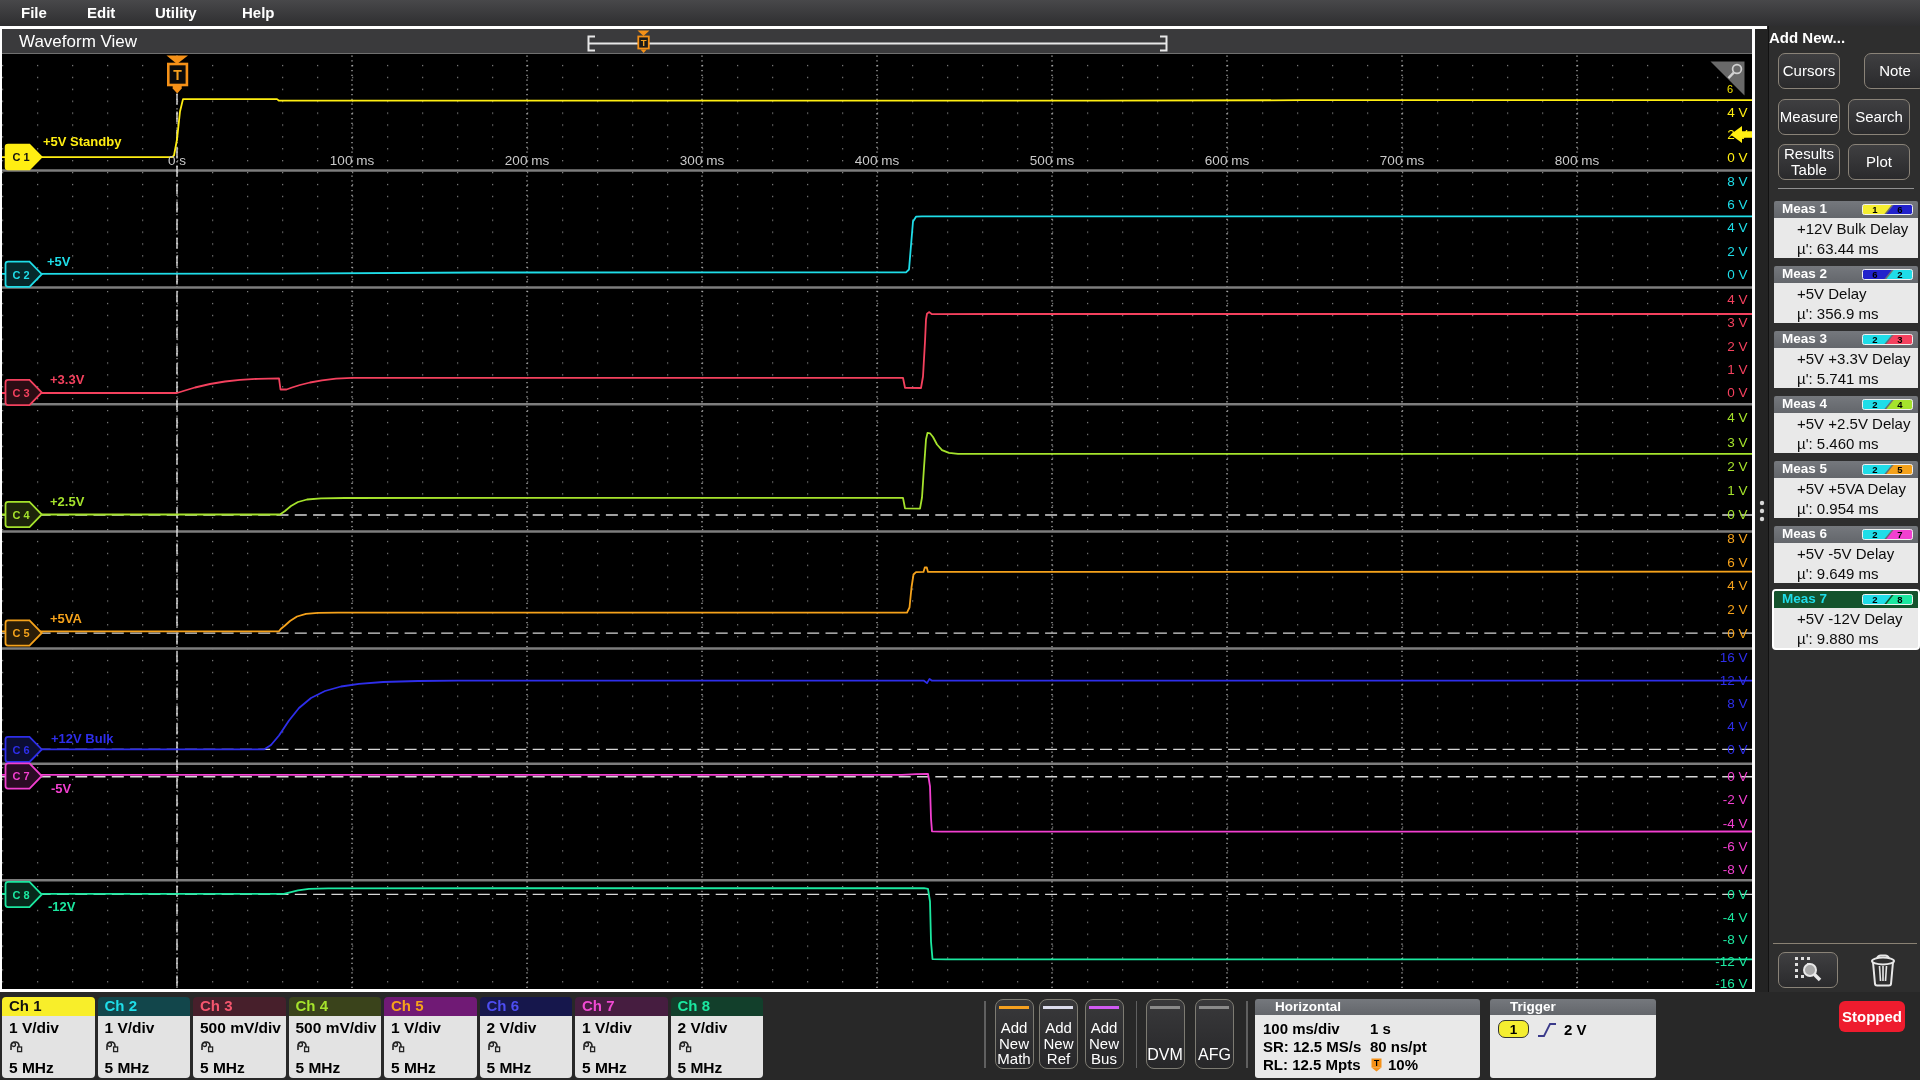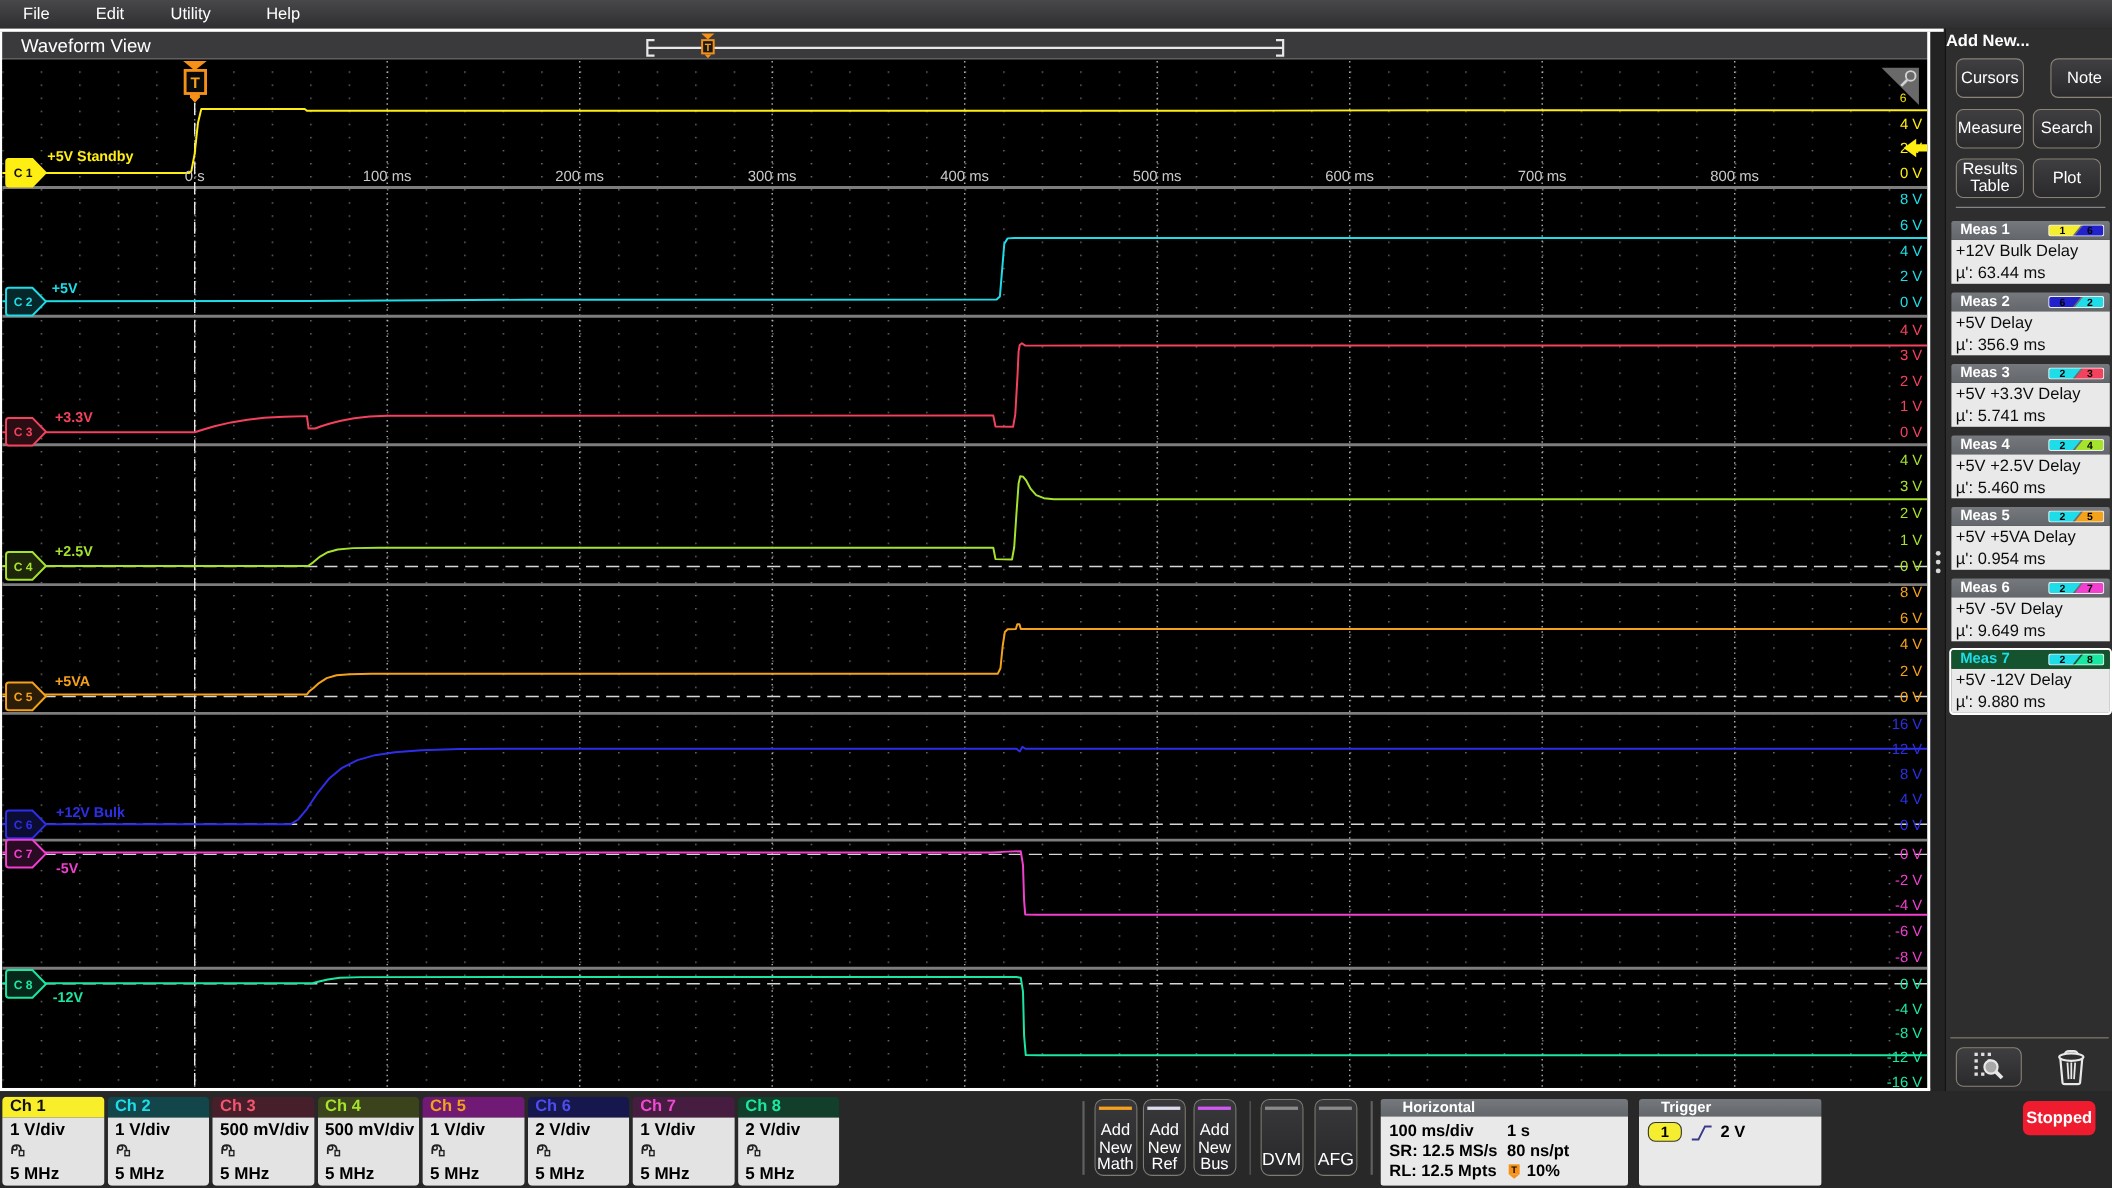--- a/index.html
+++ b/index.html
@@ -1,31 +1,31 @@
 <!DOCTYPE html>
 <html><head><meta charset="utf-8"><title>Scope</title><style>
 *{margin:0;padding:0;box-sizing:border-box}
 html,body{width:1920px;height:1080px;overflow:hidden;background:#282828;font-family:"Liberation Sans",sans-serif}
 #page{position:relative;width:1920px;height:1080px;background:#282828}
 #menubar{position:absolute;left:0;top:0;width:1920px;height:26px;background:linear-gradient(#48484a,#2e2e30);}
-#menubar span{position:absolute;top:4px;color:#fff;font-size:15px;font-weight:normal}
+#menubar span{position:absolute;top:4px;color:#fff;font-size:15px;font-weight:bold}
 #topborder{position:absolute;left:0;top:26px;width:1767px;height:2.5px;background:#fff}
 #titlebar{position:absolute;left:2px;top:28.5px;width:1750px;height:25px;background:#3a3a3c;border-bottom:1.5px solid #707070}
 #titlebar .tt{position:absolute;left:17px;top:3px;color:#fff;font-size:17px}
 #lborder{position:absolute;left:0;top:28.5px;width:2px;height:962.5px;background:#fff}
 #rborder{position:absolute;left:1752px;top:28.5px;width:3px;height:962.5px;background:#fff}
 #bborder{position:absolute;left:0;top:988.5px;width:1755px;height:3px;background:#fff}
 #gutter{position:absolute;left:1755px;top:28.5px;width:13px;height:963px;background:#232323}
 #rpanel{position:absolute;left:1768px;top:26px;width:152px;height:966px;background:#2e2e2e;border-left:1px solid #111}
 #rpanel .addnew{position:absolute;left:0;top:3px;width:152px;text-align:left;color:#fff;font-size:15px;font-weight:bold}
 .rbtn{position:absolute;width:62px;height:36px;background:linear-gradient(#3f3f41,#2a2a2c);border:1.5px solid #8a8378;border-radius:7px;color:#fff;font-size:15px;display:flex;align-items:center;justify-content:center;text-align:center;line-height:16px}
 .measb{position:absolute;left:5px;width:144px;height:57px}
 .measb.sel{outline:2px solid #fff;border-radius:2px}
 .mhead{position:relative;height:16.5px;background:linear-gradient(#75787d,#63666b);color:#fff;font-size:13.5px;font-weight:bold;padding-left:8px;line-height:16px;border-radius:2px 2px 0 0}
-.mbody{height:40.5px;background:#e9e9e9;color:#0c0c0c;font-size:15px;padding-left:4px;padding-top:1.5px;line-height:19.5px}
+.mbody{height:40.5px;background:#e9e9e9;color:#0c0c0c;font-size:15px;padding-left:23px;padding-top:1.5px;line-height:19.5px}
 #bbar{position:absolute;left:0;top:991.5px;width:1920px;height:88.5px;background:#282828}
 .chb{position:absolute;top:5.5px;width:92.5px;height:81px;border-radius:4px;overflow:hidden}
 .chh{height:18.5px;font-size:15px;font-weight:bold;padding-left:7px;line-height:18px}
 .chbody{height:62.5px;background:#e3e3e3;color:#000;font-size:15.5px;font-weight:bold;padding-left:7px;padding-top:2px;line-height:20px}
 .abtn{position:absolute;top:7.5px;width:39px;height:70px;background:linear-gradient(#39393b,#272729);border:1.5px solid #7d7b72;border-radius:8px;color:#fff;font-size:15px;text-align:center;padding-top:20px;line-height:15.5px}
 .abtn .tline{position:absolute;left:3px;top:6px;width:30px;height:2.5px}
 .ipanel{position:absolute;top:7px;height:79px;border-radius:3px;overflow:hidden}
 .iph{height:16.5px;background:linear-gradient(#75787d,#63666b);color:#fff;font-size:13.5px;font-weight:bold;padding-left:20px;line-height:16px}
 .ipb{position:relative;height:62.5px;background:#e9e9e9;color:#000;font-size:15px;font-weight:bold}
 #stopped{position:absolute;left:1839px;top:9px;width:66px;height:31px;background:#ee1c2e;border-radius:6px;color:#fff;font-size:15px;font-weight:bold;text-align:center;line-height:31px}

